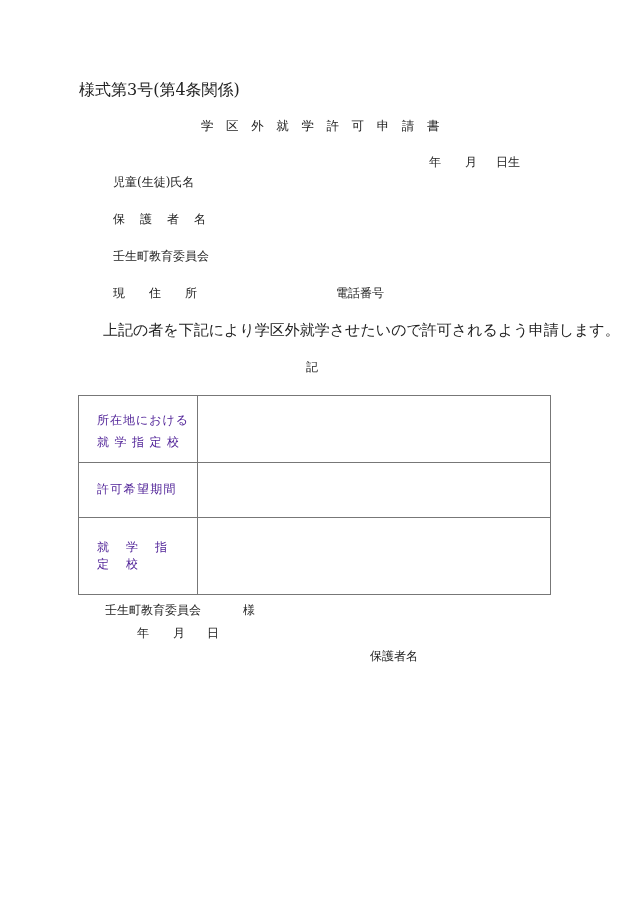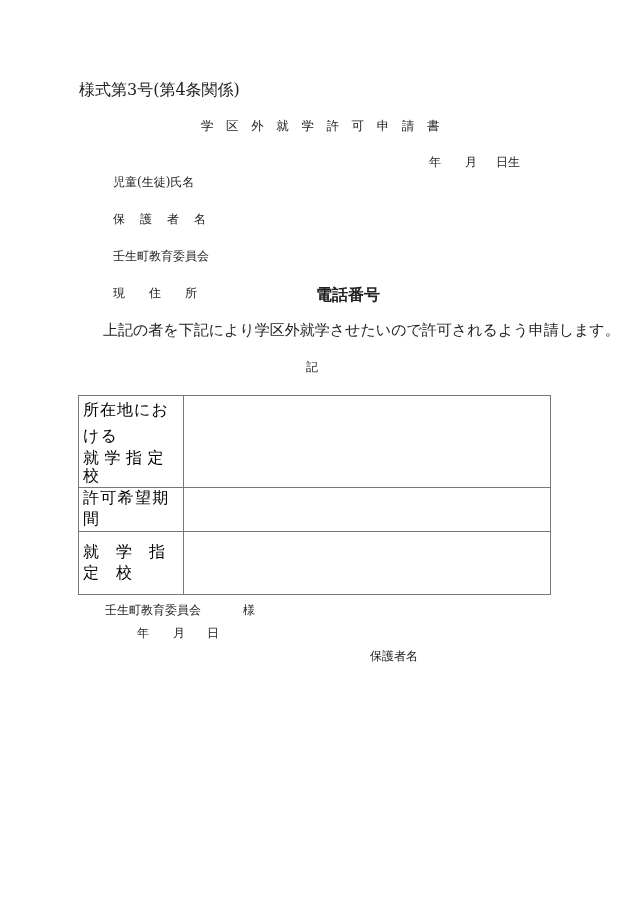--- a/index.html
+++ b/index.html
@@ -23,44 +23,44 @@
     .bd-year { left: 429px; }
     .bd-month { left: 465px; }
     .bd-day { left: 496px; }
 
     .field-label { left: 113px; font-size: 12px; }
     .f-child { top: 176px; }
     .f-guardian { top: 213px; letter-spacing: 15px; }
     .f-relation { top: 250px; }
     .f-address { top: 287px; letter-spacing: 0; }
     .f-address span { display: inline-block; }
-    .phone-label { left: 316px; top: 287px; font-size: 16px; font-weight: bold; }
+    .phone-label { left: 336px; top: 287px; font-size: 12px; }
 
     .request-sentence { left: 103px; top: 323px; font-size: 15px; }
     .ki { left: 306px; top: 361px; font-size: 12px; }
 
     .form-table {
       position: absolute;
       left: 78px;
       top: 395px;
       width: 473px;
       height: 200px;
       border-collapse: collapse;
       border: 1.5px solid #888888;
     }
     .form-table td {
       border: 1px solid #777777;
       padding: 0;
       vertical-align: middle;
     }
     .form-table td.label-cell {
       width: 100px;
-      font-size: 16px;
-      padding-left: 4px;
-      color: #000000;
+      font-size: 12px;
+      padding-left: 18px;
+      color: #4c1d95;
     }
     .form-table td.value-cell { background: #ffffff; }
     .row1 { height: 53px; }
     .row2 { height: 42px; }
     .row3 { height: 43px; }
     .row4 { height: 61px; }
     .l1a { display: block; letter-spacing: 1px; line-height: 26px; }
     .l1b { display: block; letter-spacing: 5.5px; line-height: 18px; }
     .l2 { letter-spacing: 5.5px; }
     .l3 { letter-spacing: 1.3px; font-family: Liberation Serif, serif; }

